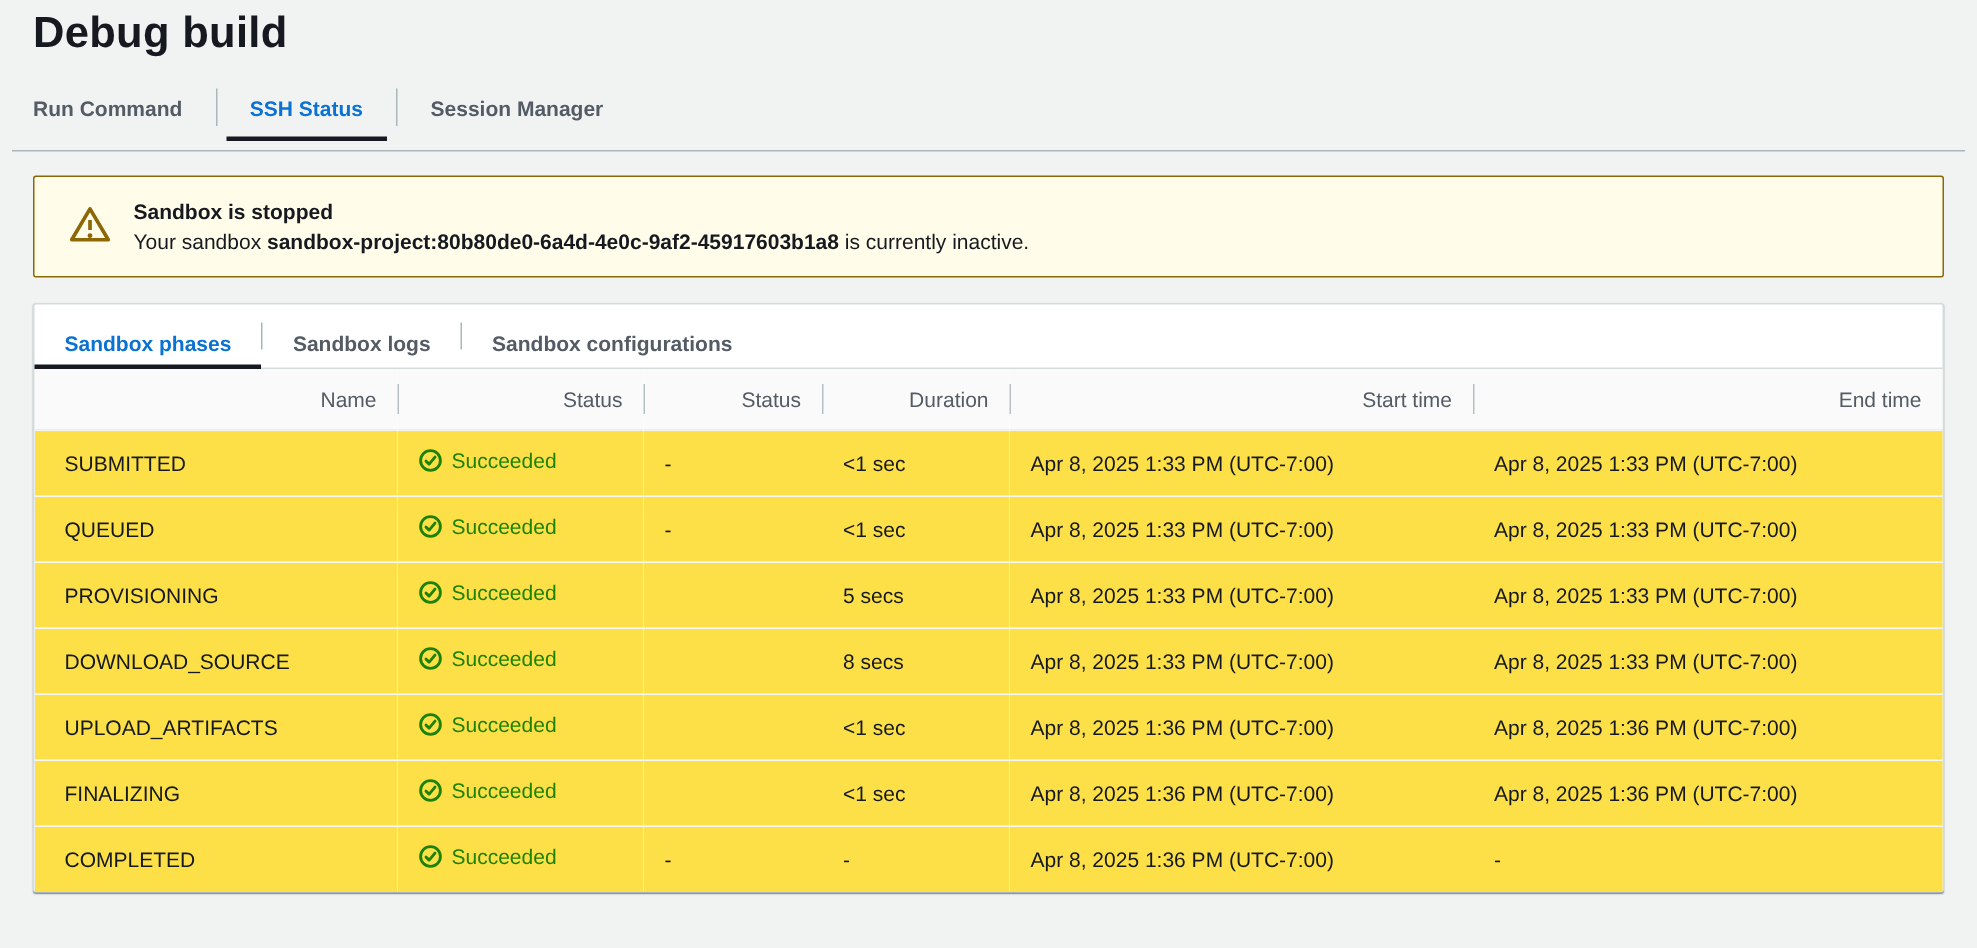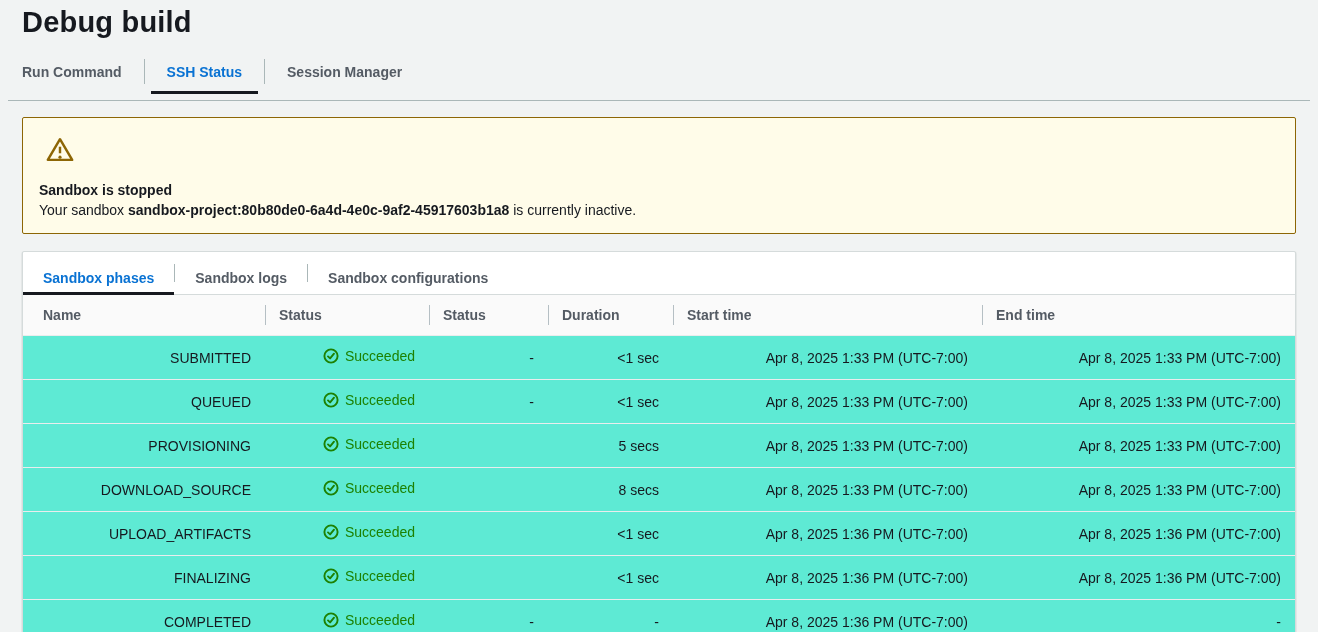--- a/index.html
+++ b/index.html
@@ -30,21 +30,21 @@
   .main-tab.active::after{
     content:""; position:absolute; left:0; right:0; bottom:0; height:3px;
     background:var(--underline);
   }
   .tab-sep{width:1px; background:var(--divider); margin:6px 6px 10px; }
   .tabs-rule{height:1px; background:var(--divider); margin:6px 8px 0;}
   
   .alert{
     margin:16px 22px 0; background:var(--warning-bg);
     border:1px solid var(--warning-border); border-radius:2px;
-    padding:15px 16px; display:flex; gap:14px; align-items:flex-start;flex-direction:column;
+    padding:15px 16px; display:flex; gap:14px; align-items:flex-start;
   }
   .alert .icon-wrap{margin-left:6px; margin-top:2px; flex:none; display:block;}
   .alert-title{font-weight:700; margin-bottom:4px;}
   .alert-message b{font-weight:700;}
   
   .card{
     margin:17px 22px 0; background:#fff; border:1px solid var(--card-border);
     border-radius:2px; box-shadow:0 1px 1px 0 rgba(0,28,36,.5);
   }
   .card-tabs{display:flex; align-items:stretch; border-bottom:1px solid var(--card-border);}
@@ -54,32 +54,32 @@
   }
   .card-tab.active{color:var(--accent);}
   .card-tab.active::after{
     content:""; position:absolute; left:0; right:0; bottom:-1px; height:3px;
     background:var(--underline);
   }
   .card-tab-sep{width:1px; background:var(--divider); margin:12px 0;}
   
   table{width:100%; border-collapse:collapse; table-layout:fixed;}
   thead th{
-    text-align:left; font-weight:700; color:var(--muted);
+    text-align:right; font-weight:400; color:var(--muted);
     background:var(--header-bg); padding:12px 14px; position:relative;
     border-bottom:1px solid var(--row-border);
   }
   thead th:first-child{padding-left:20px;}
   thead th + th::before{
     content:""; position:absolute; left:0; top:10px; bottom:10px; width:1px;
     background:#b5bfc4;
   }
   tbody td{
     padding:12px 14px; border-bottom:1px solid var(--row-border);
-    color:var(--text); background:#5eead4; white-space:nowrap; overflow:hidden;text-align:right;
+    color:var(--text); background:#fde047; white-space:nowrap; overflow:hidden;
   }
   tbody tr:last-child td{border-bottom:none;}
   tbody td:first-child{padding-left:20px;}
   .status{display:inline-flex; align-items:center; gap:6px; color:var(--success);}
   .status svg{flex:none; display:block;}
 </style>
 </head>
 <body>
 
 <h1 class="page-title">Debug build</h1>

